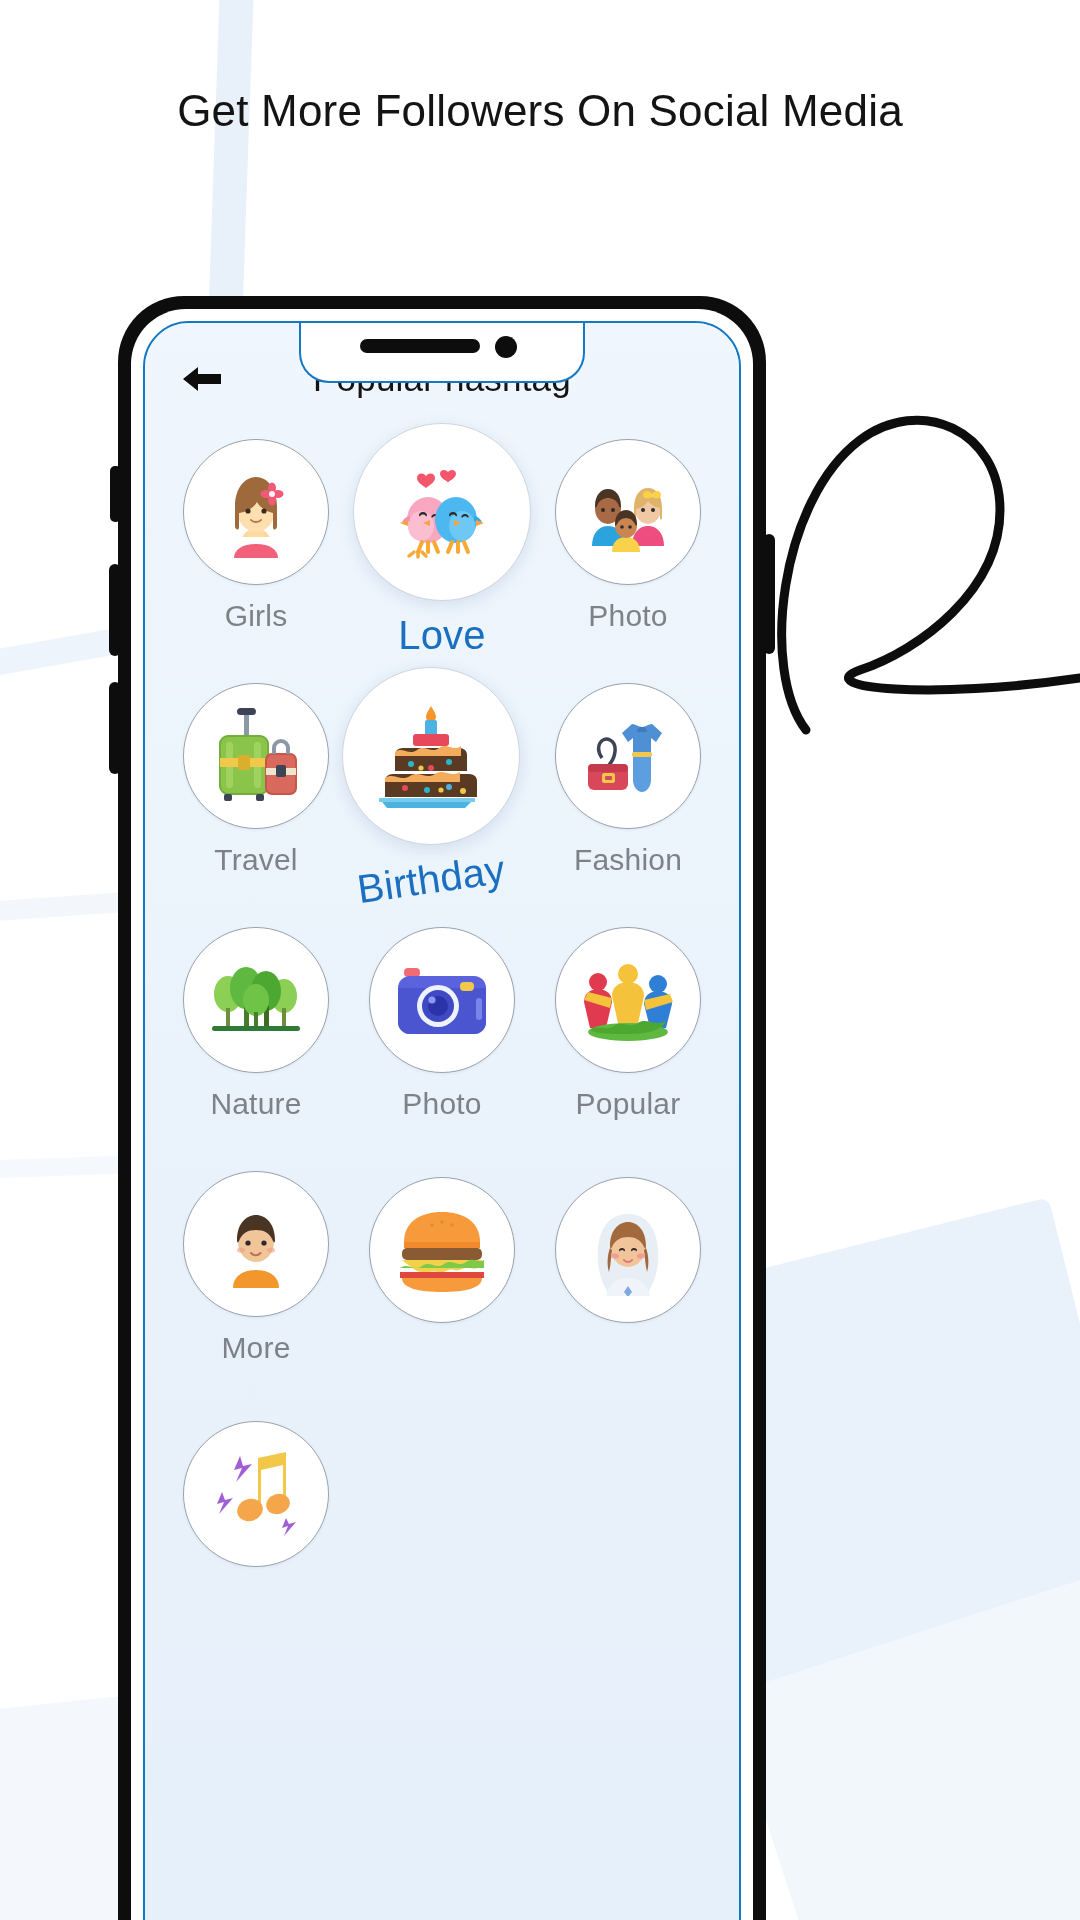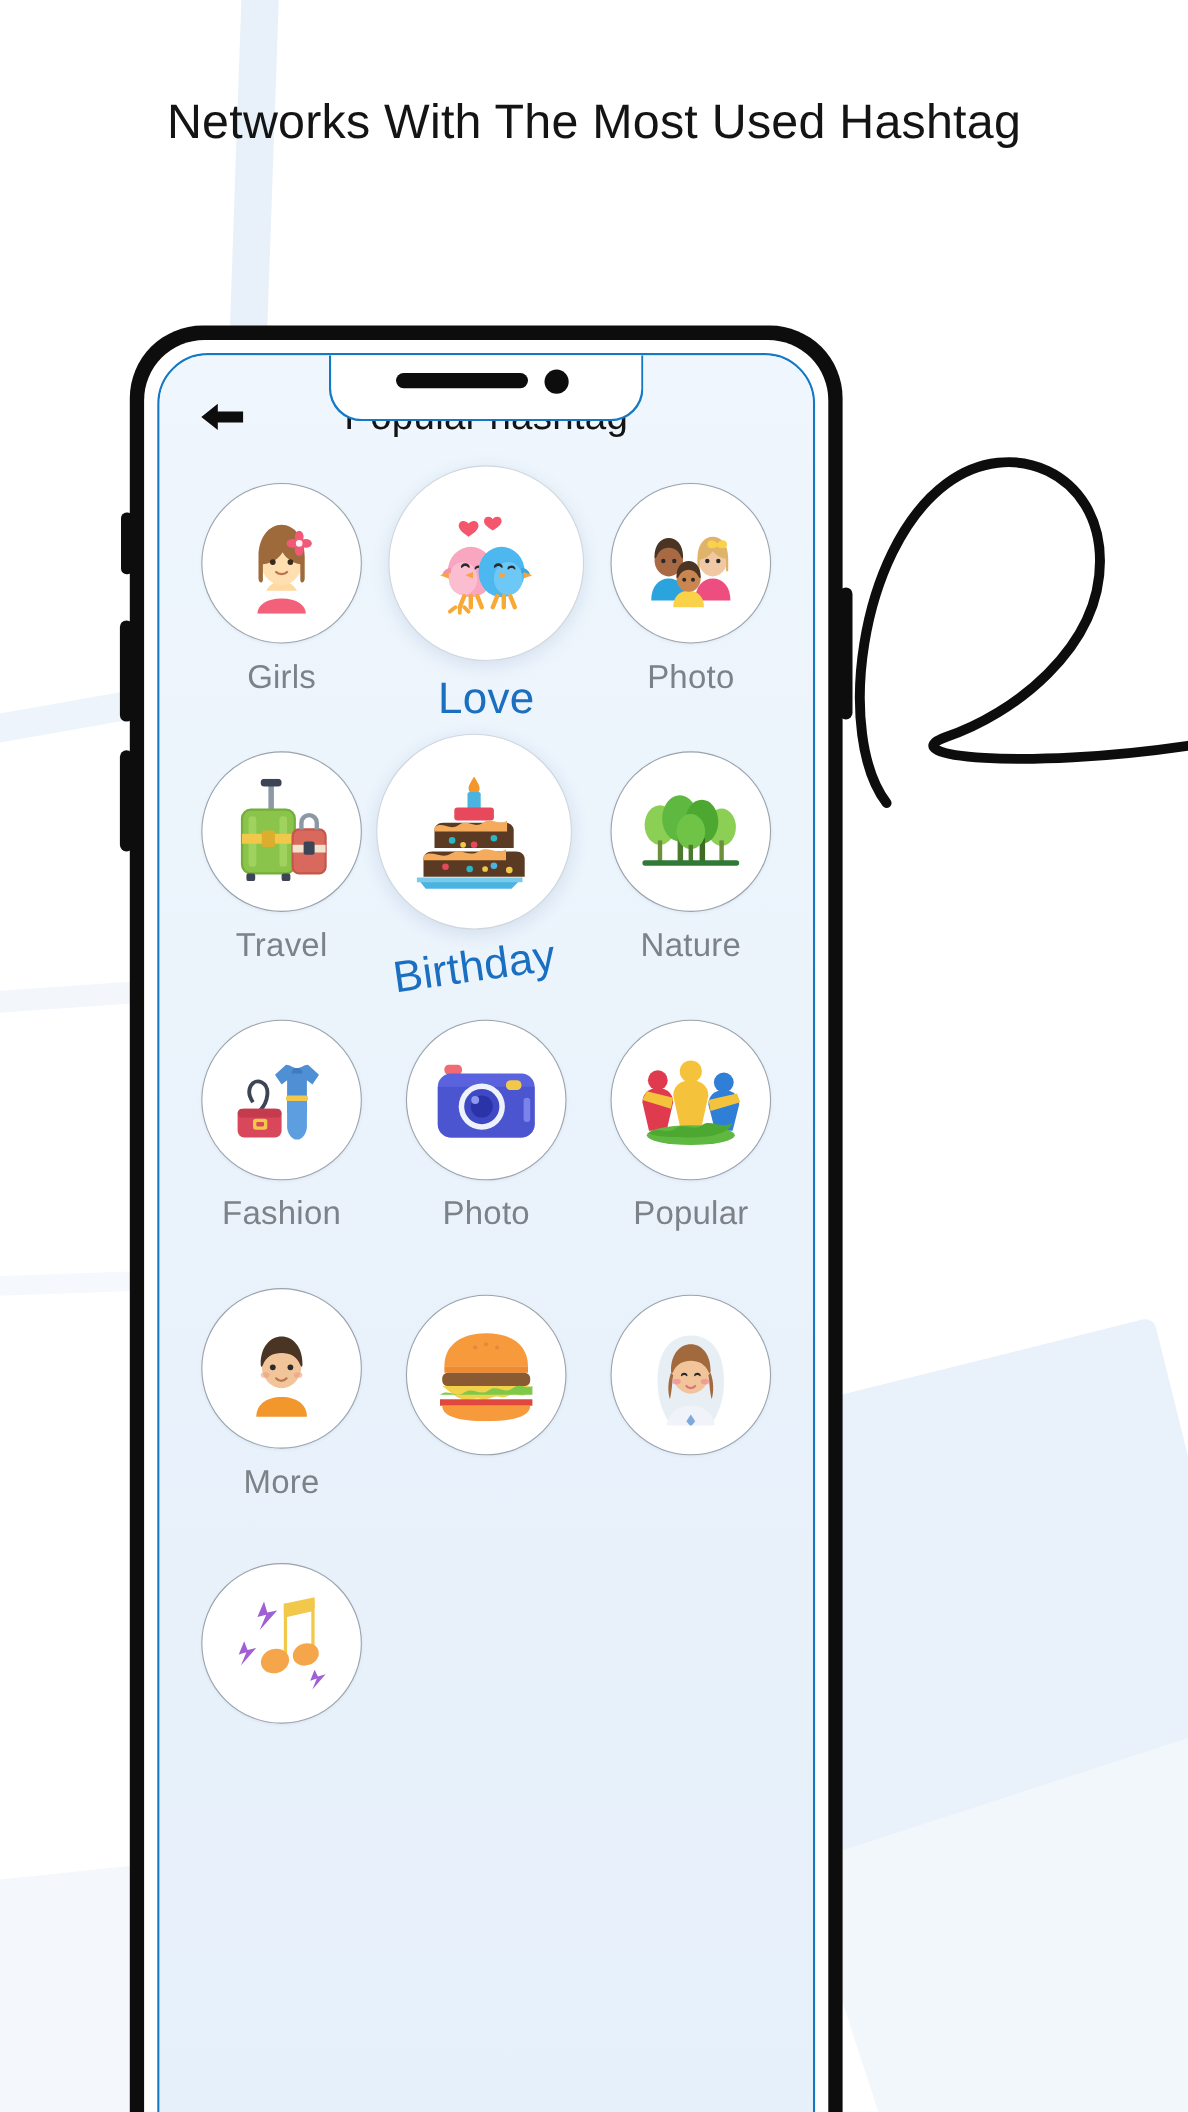--- a/index.html
+++ b/index.html
@@ -258,21 +258,21 @@
   <div class="bg-corner-br"></div>
   <div class="bg-corner-br2"></div>
 </div>
 
 <svg class="bg-loop" width="330" height="340" viewBox="0 0 330 340">
   <path d="M56 330 C 10 270, 30 100, 110 40 C 170 -5, 250 30, 250 110
            C 250 190, 170 250, 110 270 C 60 288, 180 300, 330 278" fill="none" stroke="#0d0d0d" stroke-width="9" stroke-linecap="round"></path>
 </svg>
 
 <div class="headline">
-  <span class="ln">Networks With The Most Used Hashtag</span>
+  <span class="ln">Get More Followers On Social Media</span>
 </div>
 
 <div class="phone-wrap">
   <div class="phone-body"></div>
   <div class="btn-mute"></div>
   <div class="btn-vol-up"></div>
   <div class="btn-vol-dn"></div>
   <div class="btn-power"></div>
 
   <div class="phone-bezel">
@@ -422,52 +422,52 @@
                 <circle cx="66" cy="88" r="2.6" fill="#f2c84b"></circle>
                 <path d="M4 96h96l-10 10H12z" fill="#4bb3e0"></path>
                 <path d="M4 96h96v4H4z" fill="#79cbec"></path>
               </svg>
             </div>
             <div class="label">Birthday</div>
           </div>
 
           <div class="cell">
             <div class="bubble">
+              <svg width="96" height="92" viewBox="0 0 96 92">
+                <path d="M52 14c4 0 6 3 10 3s6-3 10-3l10 9-6 9-5-4v30H53V28l-5 4-6-9z" fill="#4f8fd4"></path>
+                <path d="M53 44h18v26c0 6-4 12-9 12s-9-6-9-12z" fill="#5d9ee0"></path>
+                <rect x="52" y="42" width="20" height="5" rx="2" fill="#f2c84b"></rect>
+                <path d="M62 17c-3 0-5 2-5 5h10c0-3-2-5-5-5z" fill="#3f7bbd"></path>
+                <path d="M22 48 C 14 36, 22 26, 30 30 C 38 34, 36 48, 28 56" fill="none" stroke="#3d4456" stroke-width="3.5"></path>
+                <rect x="8" y="54" width="40" height="26" rx="6" fill="#d9485a"></rect>
+                <rect x="8" y="54" width="40" height="8" rx="4" fill="#c43b4d"></rect>
+                <rect x="22" y="63" width="13" height="10" rx="2.5" fill="#f2c84b"></rect>
+                <rect x="25" y="66" width="7" height="4" rx="1" fill="#d9485a"></rect>
+              </svg>
+            </div>
+            <div class="label">Fashion</div>
+          </div>
+
+          <div class="cell">
+            <div class="bubble">
               <svg width="96" height="84" viewBox="0 0 96 84">
                 <ellipse cx="20" cy="36" rx="14" ry="18" fill="#8ccf55"></ellipse>
                 <rect x="18" y="50" width="4" height="20" fill="#6b8f3a"></rect>
                 <ellipse cx="76" cy="38" rx="13" ry="17" fill="#8ccf55"></ellipse>
                 <rect x="74" y="50" width="4" height="20" fill="#6b8f3a"></rect>
                 <ellipse cx="38" cy="30" rx="16" ry="21" fill="#5fb83f"></ellipse>
                 <rect x="36" y="46" width="5" height="24" fill="#4a7a2c"></rect>
                 <ellipse cx="58" cy="33" rx="15" ry="20" fill="#4da832"></ellipse>
                 <rect x="56" y="48" width="5" height="22" fill="#3f6b24"></rect>
                 <ellipse cx="48" cy="42" rx="13" ry="16" fill="#6fc447"></ellipse>
                 <rect x="46" y="54" width="4" height="16" fill="#4a7a2c"></rect>
                 <rect x="4" y="68" width="88" height="5" rx="2.5" fill="#2f7a36"></rect>
               </svg>
             </div>
             <div class="label">Nature</div>
-          </div>
-
-          <div class="cell">
-            <div class="bubble">
-              <svg width="96" height="92" viewBox="0 0 96 92">
-                <path d="M52 14c4 0 6 3 10 3s6-3 10-3l10 9-6 9-5-4v30H53V28l-5 4-6-9z" fill="#4f8fd4"></path>
-                <path d="M53 44h18v26c0 6-4 12-9 12s-9-6-9-12z" fill="#5d9ee0"></path>
-                <rect x="52" y="42" width="20" height="5" rx="2" fill="#f2c84b"></rect>
-                <path d="M62 17c-3 0-5 2-5 5h10c0-3-2-5-5-5z" fill="#3f7bbd"></path>
-                <path d="M22 48 C 14 36, 22 26, 30 30 C 38 34, 36 48, 28 56" fill="none" stroke="#3d4456" stroke-width="3.5"></path>
-                <rect x="8" y="54" width="40" height="26" rx="6" fill="#d9485a"></rect>
-                <rect x="8" y="54" width="40" height="8" rx="4" fill="#c43b4d"></rect>
-                <rect x="22" y="63" width="13" height="10" rx="2.5" fill="#f2c84b"></rect>
-                <rect x="25" y="66" width="7" height="4" rx="1" fill="#d9485a"></rect>
-              </svg>
-            </div>
-            <div class="label">Fashion</div>
           </div>
 
           <div class="cell">
             <div class="bubble">
               <svg width="92" height="76" viewBox="0 0 92 76">
                 <rect x="8" y="6" width="16" height="9" rx="4" fill="#f16b75"></rect>
                 <rect x="2" y="14" width="88" height="58" rx="12" fill="#5a63dd"></rect>
                 <path d="M2 26h88v34a12 12 0 0 1-12 12H14A12 12 0 0 1 2 60z" fill="#4b55d0"></path>
                 <rect x="64" y="20" width="14" height="9" rx="4" fill="#f2c84b"></rect>
                 <circle cx="42" cy="44" r="21" fill="#eef3fb"></circle>

